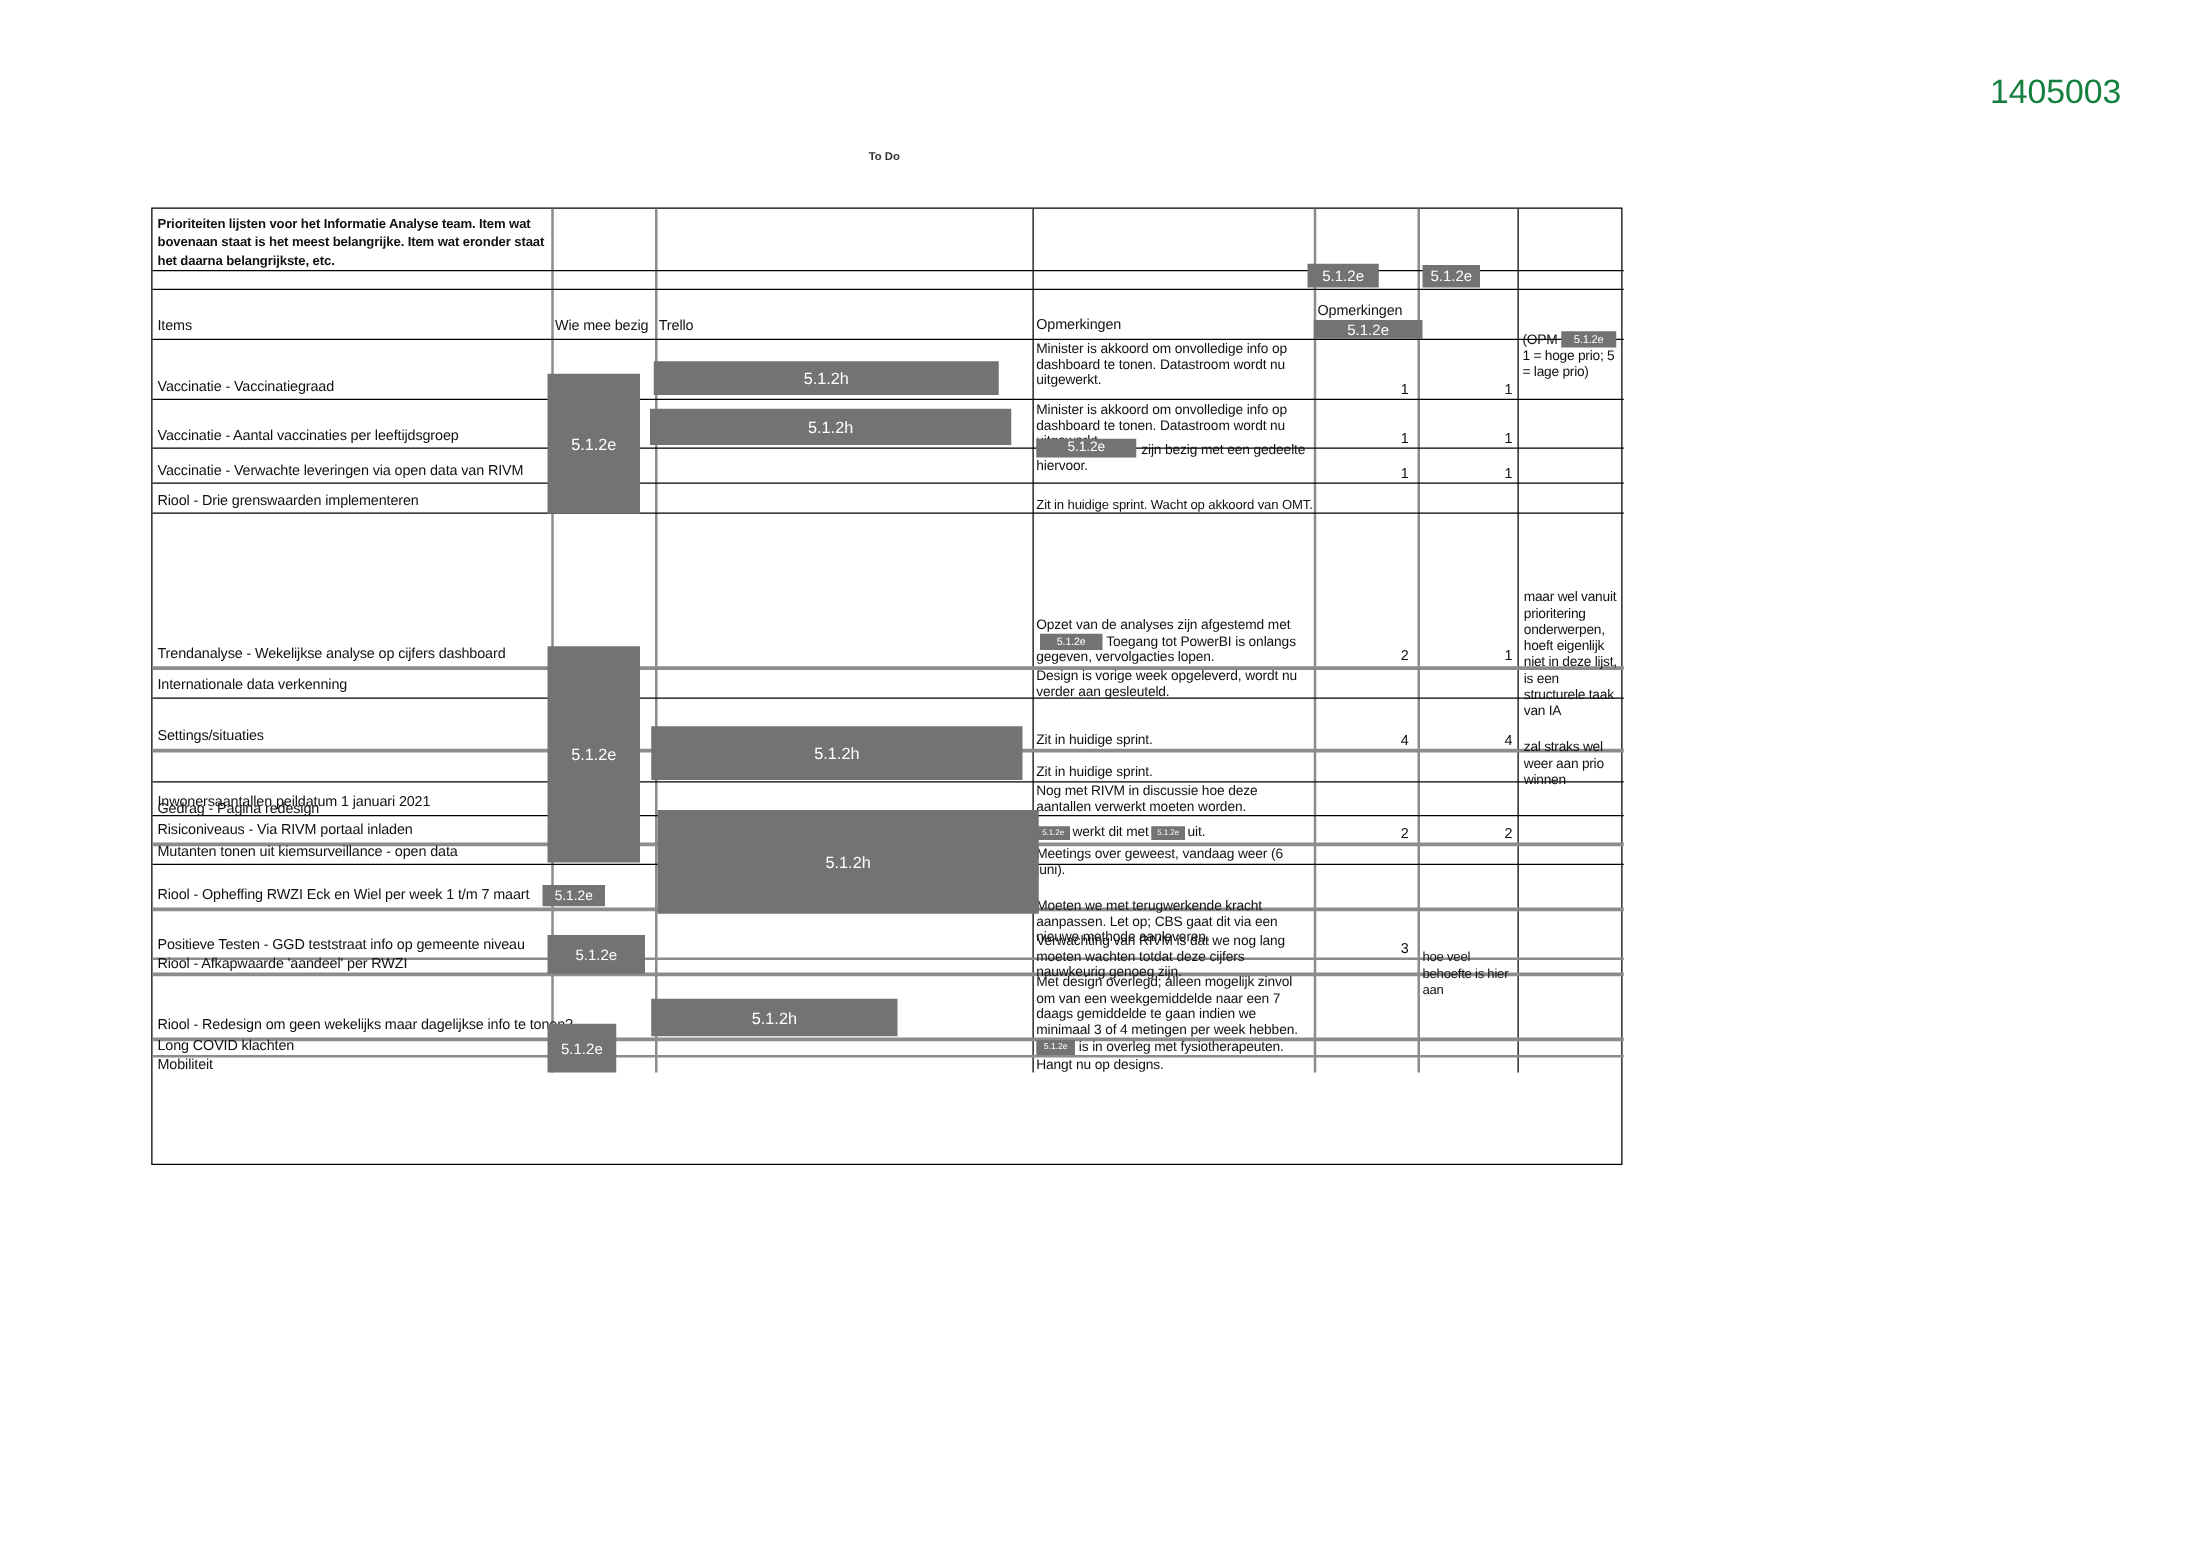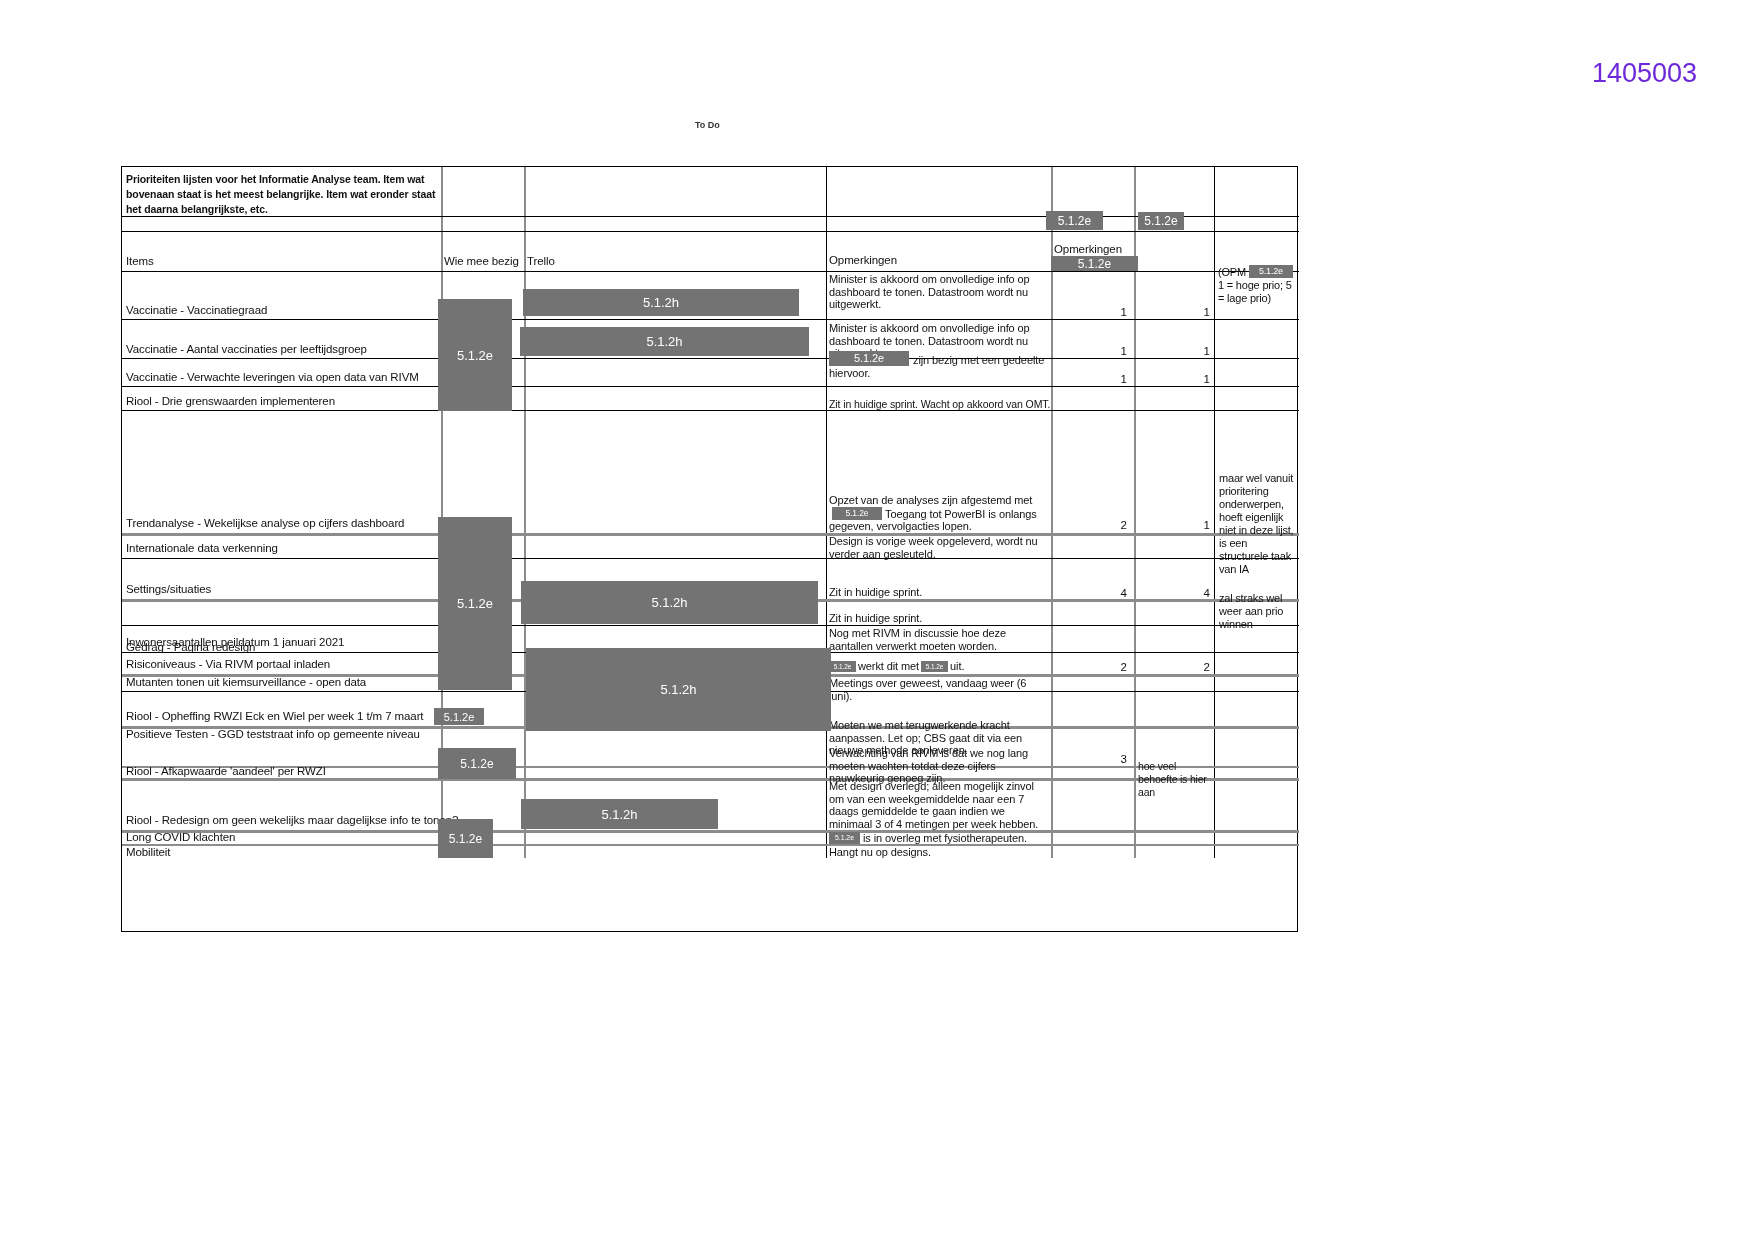--- a/index.html
+++ b/index.html
@@ -1,20 +1,20 @@
 <!DOCTYPE html>
 <html><head>
 <meta charset="utf-8">
 <style>
   html,body{margin:0;padding:0;background:#ffffff;}
   #page{
     position:relative;width:1754px;height:1241px;background:#ffffff;
     font-family:"Liberation Sans",sans-serif;color:#111;overflow:hidden;
   }
-  .doc-number{position:absolute;left:1592px;top:58px;font-size:27px;color:#6d28d9;}
+  .doc-number{position:absolute;left:1592px;top:58px;font-size:27px;color:#15803d;}
   .sheet-title{position:absolute;left:695px;top:120px;font-size:9px;font-weight:bold;color:#333;}
   
   #frame{position:absolute;left:121px;top:166px;width:1177px;height:766px;border:1px solid #000;box-sizing:border-box;}
   .vl,.hl{position:absolute;}
   .vl{top:0;height:691px;}
   .hl{left:0;width:1177px;}
   .k1{background:#000;}
   .g2{background:#8c8c8c;}
   .g3{background:#8c8c8c;}
   .cell{position:absolute;font-size:11.5px;letter-spacing:-0.1px;line-height:13px;white-space:nowrap;}
@@ -88,21 +88,21 @@
     <div class="cell" style="left:4px;top:204px;">Vaccinatie - Verwachte leveringen via open data van RIVM</div>
     <div class="cell" style="left:4px;top:228px;">Riool - Drie grenswaarden implementeren</div>
     <div class="cell" style="left:4px;top:350px;text-align:center;">Trendanalyse - Wekelijkse analyse op cijfers dashboard</div>
     <div class="cell" style="left:4px;top:375px;">Internationale data verkenning</div>
     <div class="cell" style="left:4px;top:416px;">Settings/situaties</div>
     <div class="cell" style="left:4px;top:442px;margin-top:32px;">Gedrag - Pagina redesign</div>
     <div class="cell" style="left:4px;top:469px;">Inwonersaantallen peildatum 1 januari 2021</div>
     <div class="cell" style="left:4px;top:491px;">Risiconiveaus - Via RIVM portaal inladen</div>
     <div class="cell" style="left:4px;top:509px;">Mutanten tonen uit kiemsurveillance - open data</div>
     <div class="cell" style="left:4px;top:543px;">Riool - Opheffing RWZI Eck en Wiel per week 1 t/m 7 maart</div>
-    <div class="cell" style="left:4px;top:561px;">Positieve Testen - GGD teststraat info op gemeente niveau</div>
+    <div class="cell" style="left:4px;top:583px;">Positieve Testen - GGD teststraat info op gemeente niveau</div>
     <div class="cell" style="left:4px;top:598px;">Riool - Afkapwaarde 'aandeel' per RWZI</div>
     <div class="cell" style="left:4px;top:647px;">Riool - Redesign om geen wekelijks maar dagelijkse info te tonen?</div>
     <div class="cell" style="left:4px;top:664px;">Long COVID klachten</div>
     <div class="cell" style="left:4px;top:679px;">Mobiliteit</div>
 
     <div class="opm" style="top:106px;">Minister is akkoord om onvolledige info op dashboard te tonen. Datastroom wordt nu uitgewerkt.</div>
     <div class="opm" style="top:155px;">Minister is akkoord om onvolledige info op dashboard te tonen. Datastroom wordt nu uitgewerkt.</div>
     <div class="opm" style="top:184px;"><span class="ri ri-xl">5.1.2e</span><span>zijn bezig met een gedeelte hiervoor.</span></div>
     <div class="opm" style="top:231px;white-space:nowrap;font-size:10.5px;">Zit in huidige sprint. Wacht op akkoord van OMT.</div>
     <div class="opm" style="top:327px;"><span>Opzet van de analyses zijn afgestemd met</span><span class="ri ri-lg">5.1.2e</span><span>Toegang tot PowerBI is onlangs gegeven, vervolgacties lopen.</span></div>

